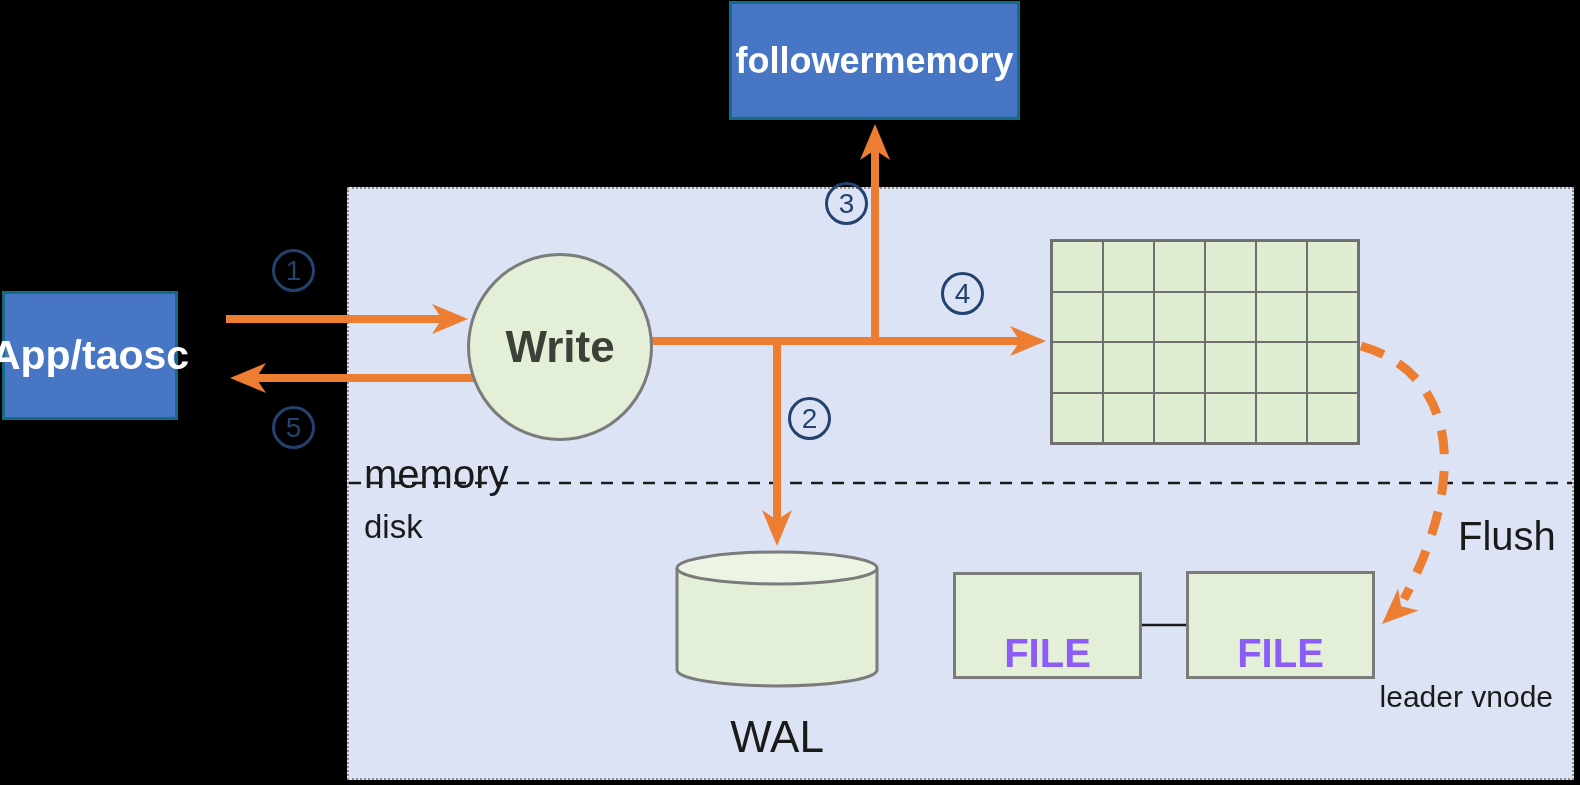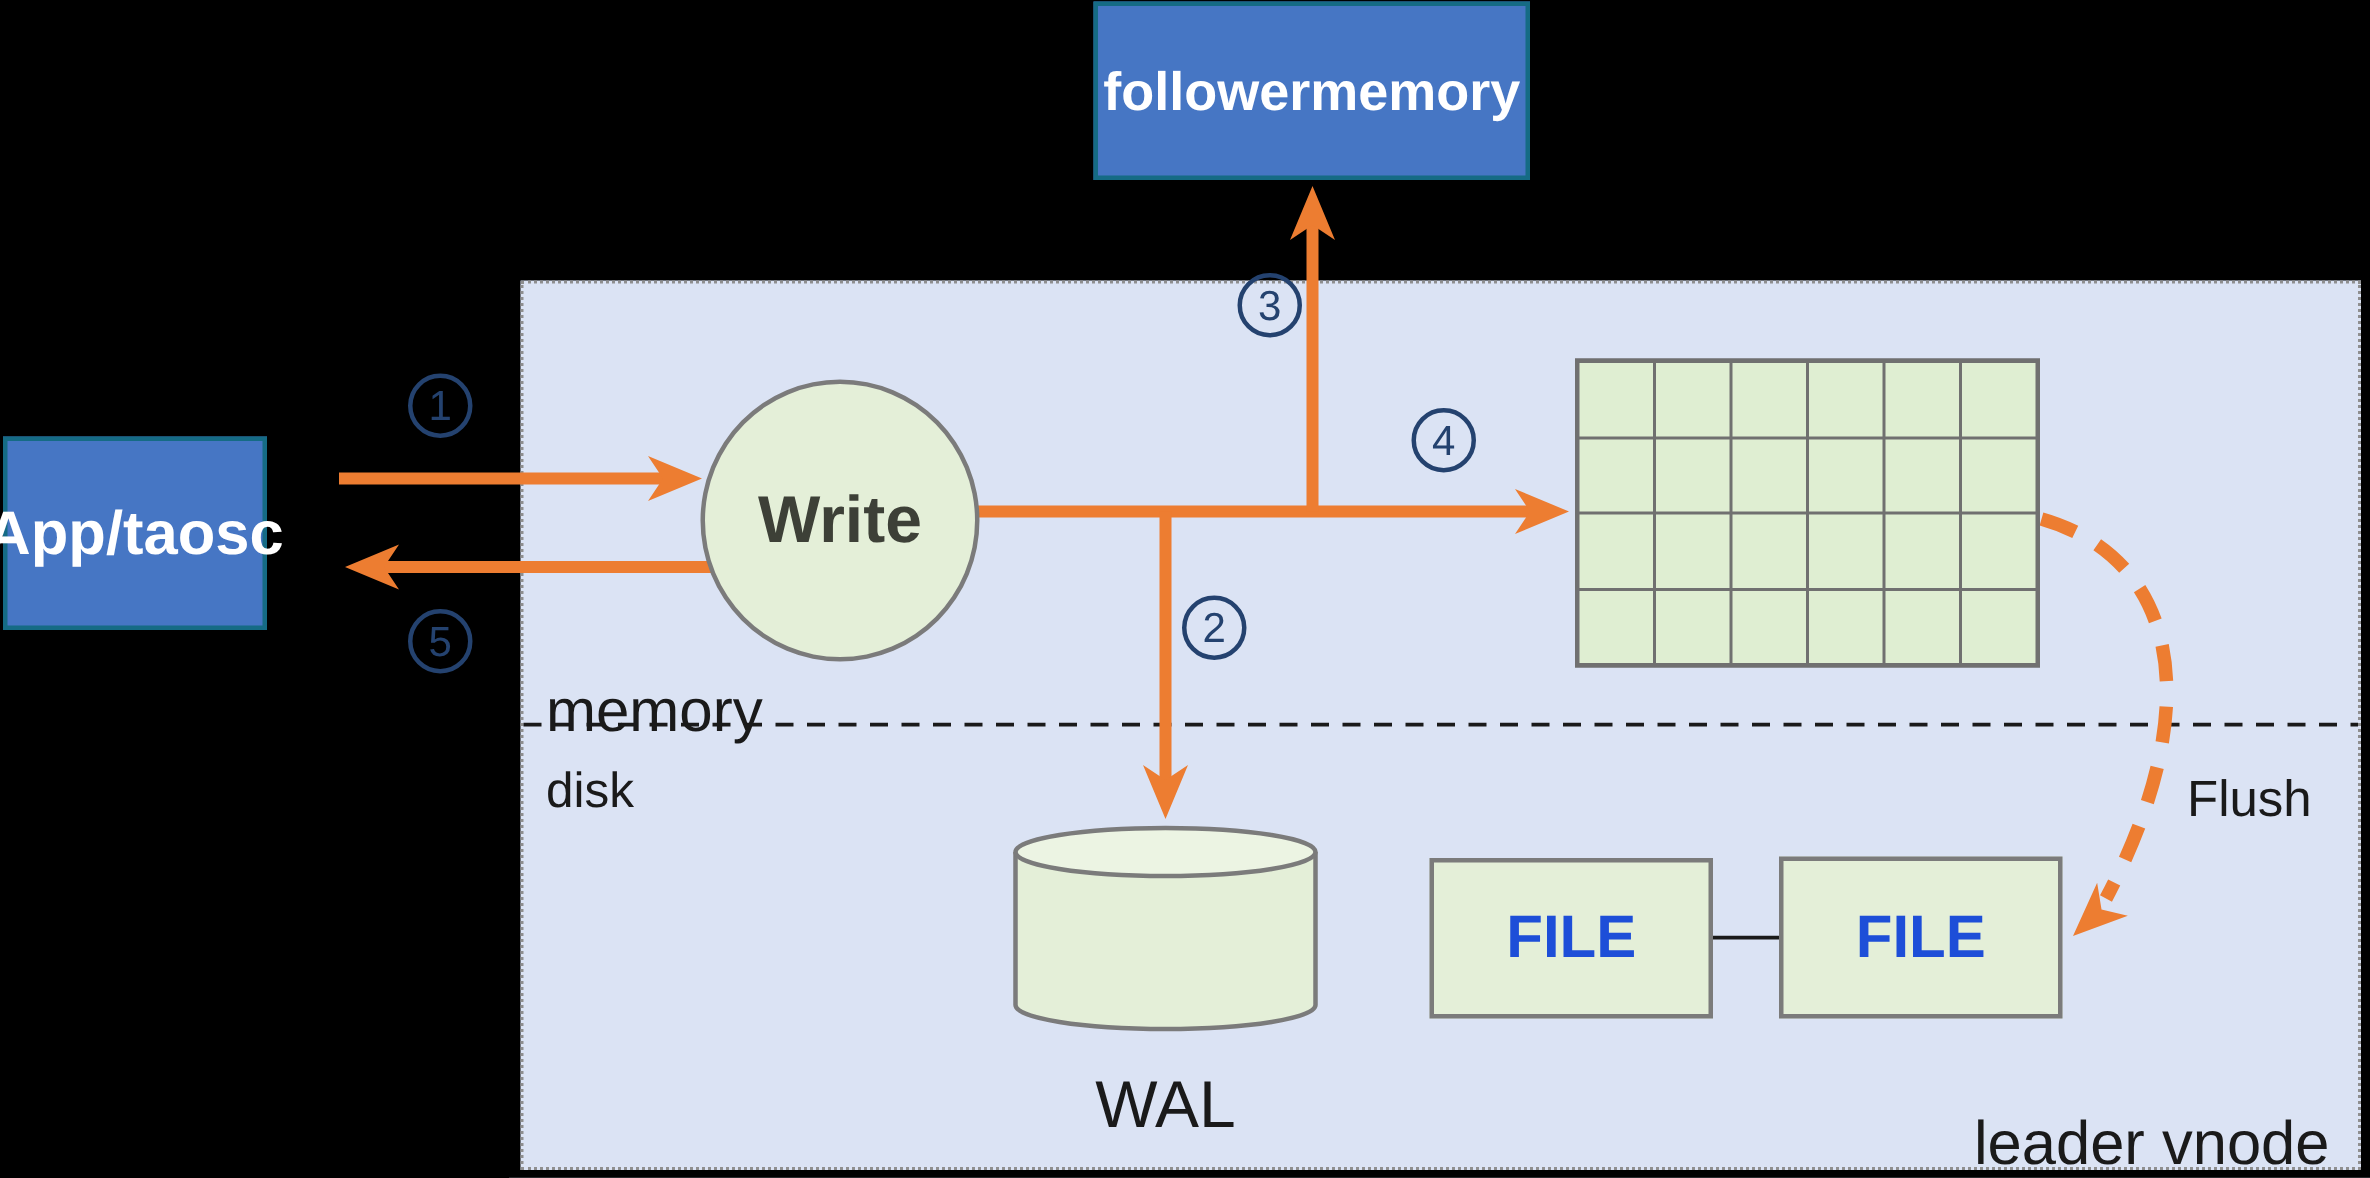--- a/index.html
+++ b/index.html
@@ -45,33 +45,33 @@
     box-sizing:border-box;
     display:grid;gap:2px;background:#707070;
     border:3px solid #707070;
     z-index:10;
   }
   .mem-grid .cell{background:#dfeed2;}
   
   .file-box{
     position:absolute;box-sizing:border-box;
     background:#e4efd8;border:3px solid #7b7b7b;
-    display:flex;align-items:center;justify-content:center;
-    font-size:40px;font-weight:bold;color:#1d4ed8;
+    display:flex;align-items:flex-end;justify-content:center;
+    font-size:40px;font-weight:bold;color:#8b5cf6;
     z-index:10;
   }
   .file-box.first{left:953px;top:572px;width:189px;height:107px;}
   .file-box.second{left:1186px;top:571px;width:189px;height:108px;}
   
   .label{position:absolute;color:#1a1a1a;z-index:20;white-space:nowrap;}
   .wal-label{left:777px;top:712px;transform:translateX(-50%);font-size:44px;}
   .memory-label{left:364px;top:452px;font-size:40px;}
   .disk-label{left:364px;top:508px;font-size:33px;}
-  .leader-label{right:27px;top:739px;font-size:41px;margin-left:22px;}
-  .flush-label{left:1458px;top:514px;font-size:34px;}
+  .leader-label{right:27px;top:680px;font-size:30px;margin-left:22px;}
+  .flush-label{left:1458px;top:514px;font-size:40px;}
   
   .step{
     position:absolute;width:43px;height:43px;box-sizing:border-box;
     border:3px solid #24426f;border-radius:50%;
     color:#24426f;font-size:28px;
     display:flex;align-items:center;justify-content:center;
     z-index:20;background:transparent;
   }
   .step-1{left:272px;top:249px;}
   .step-2{left:788px;top:397px;}

